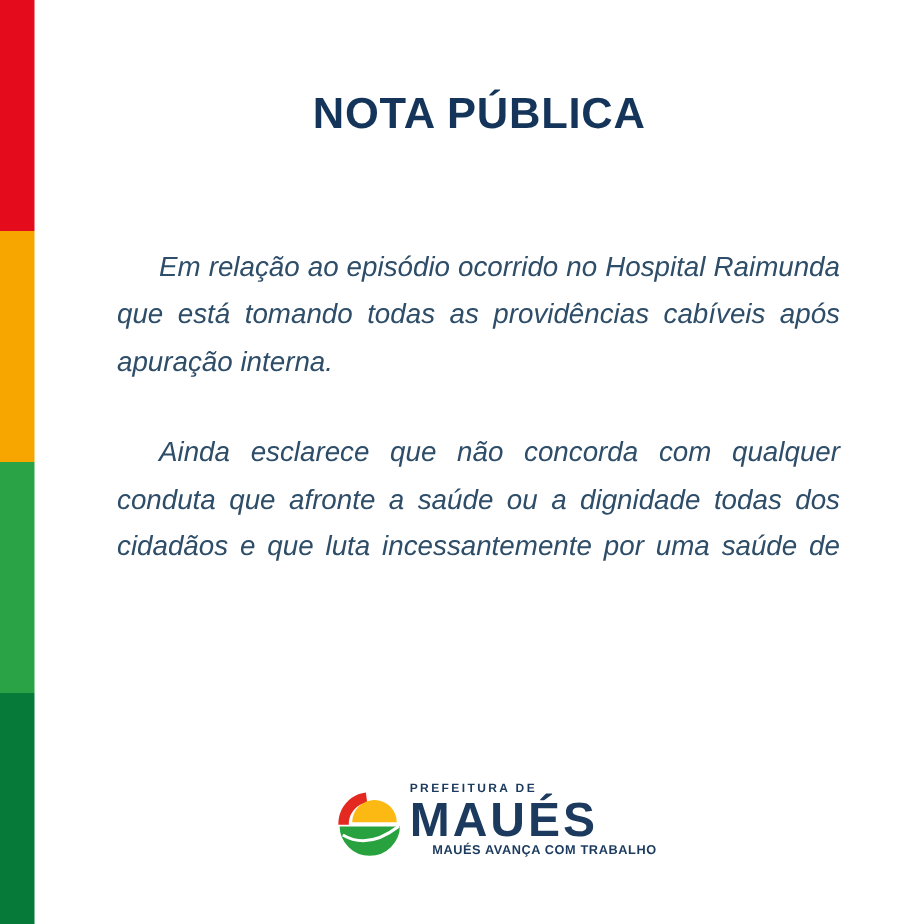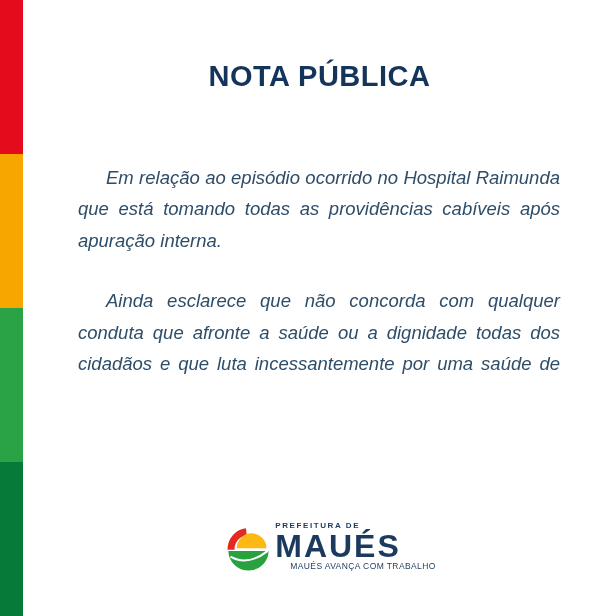--- a/index.html
+++ b/index.html
@@ -65,21 +65,21 @@
     line-height: 10px;
   }
   .logo-name {
     font-size: 32px; font-weight: 700;
     letter-spacing: 2px;
     color: #1b3a5e;
     line-height: 28px;
     margin-top: 1px;
   }
   .logo-tagline {
-    font-size: 8.5px; font-weight: 400;
+    font-size: 8.5px; font-weight: 700;
     letter-spacing: 0.4px;
     color: #1b3a5e;
     line-height: 10px;
     margin-top: 1px;
     padding-left: 15px;
   }
 </style>
 </head>
 <body>
 

